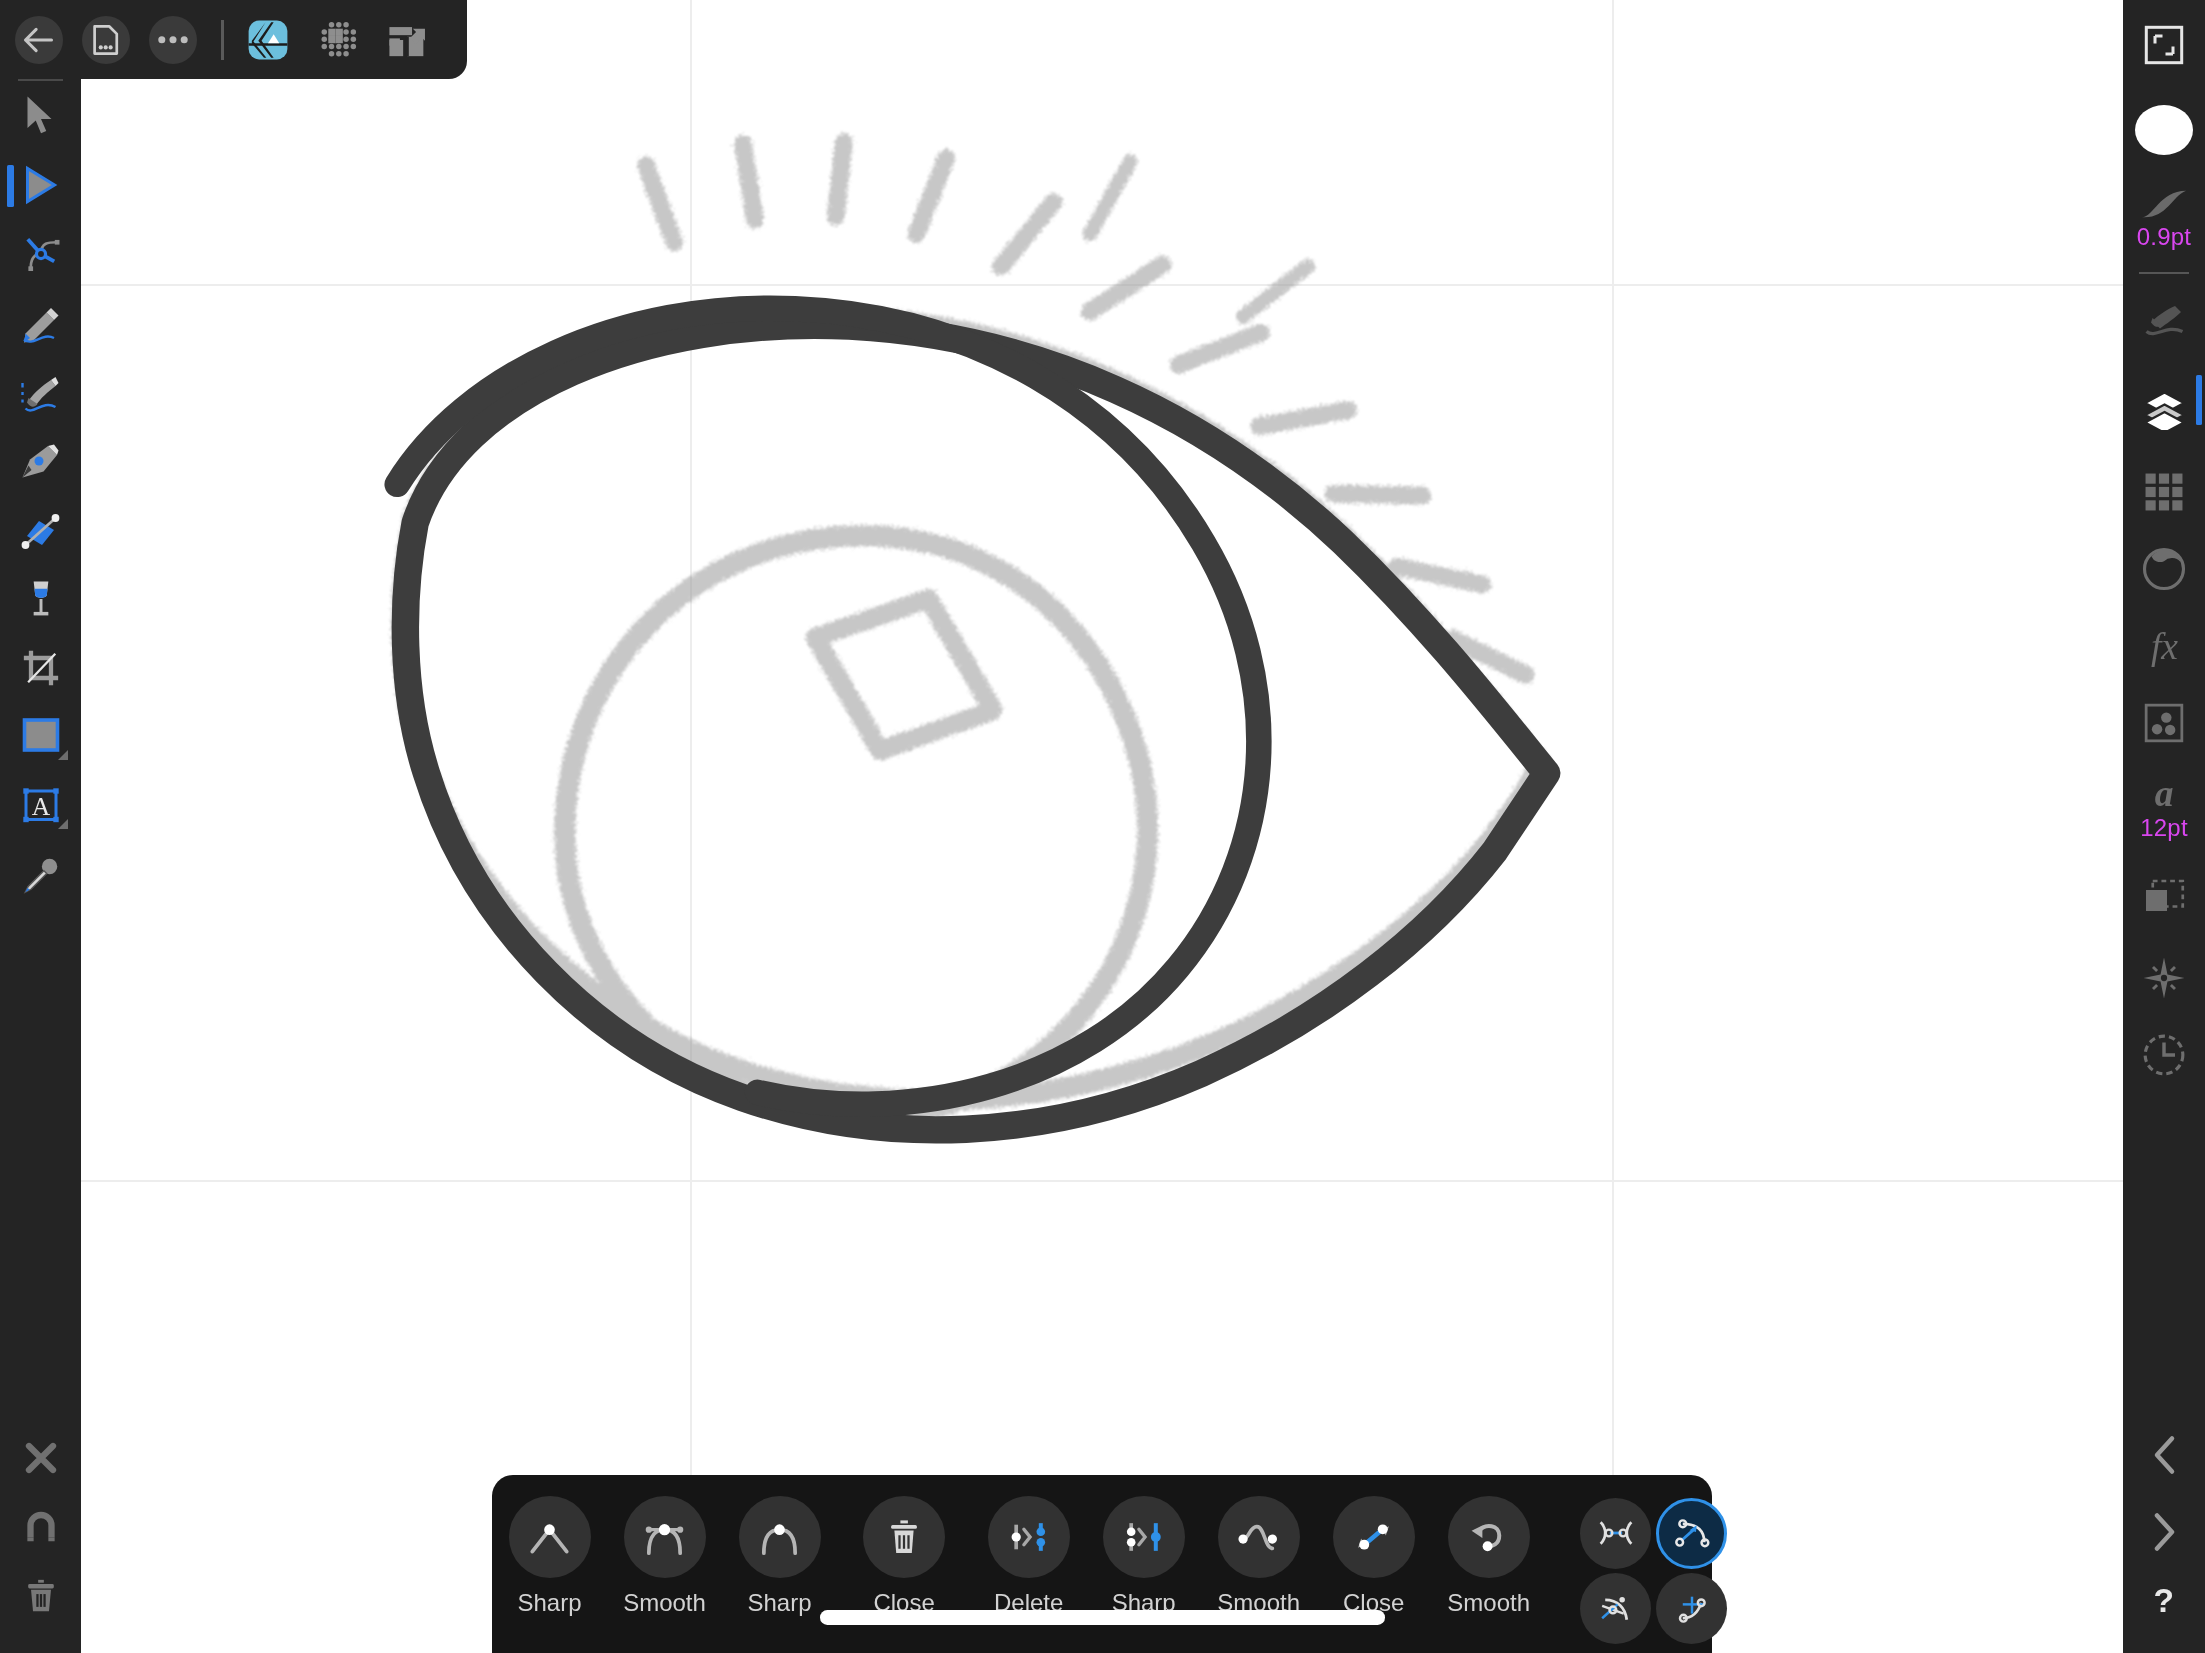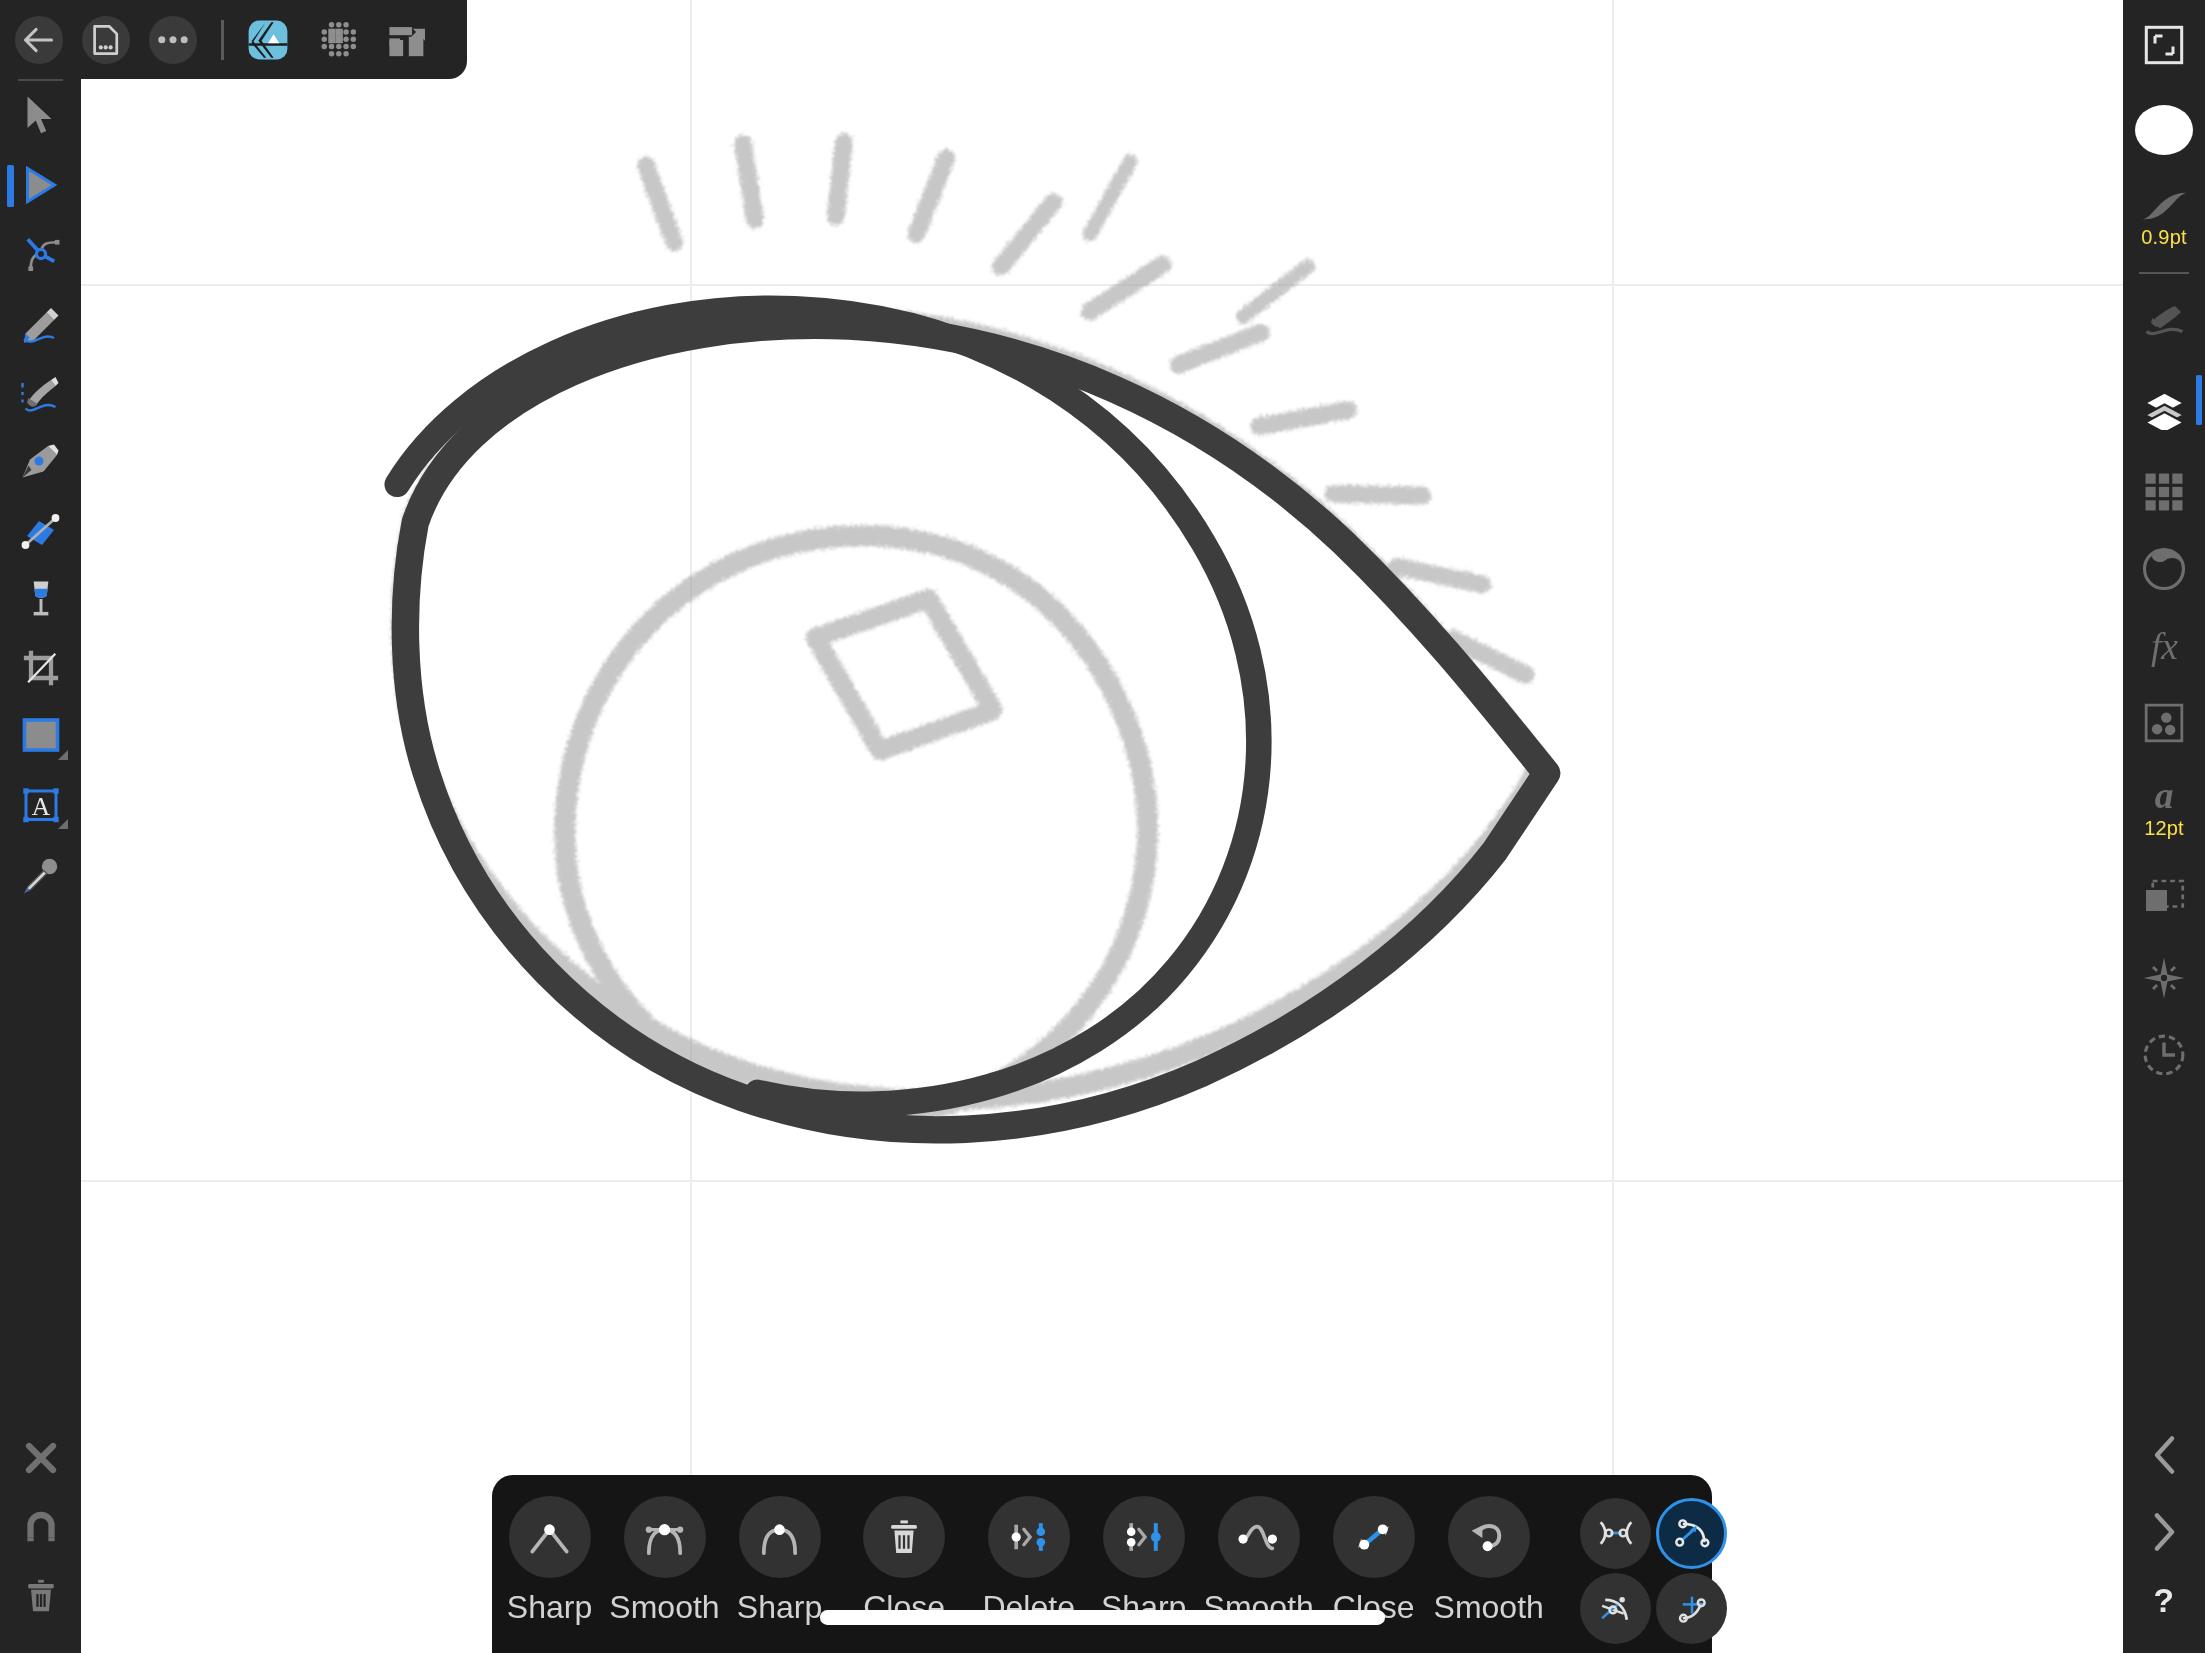--- a/index.html
+++ b/index.html
@@ -60,41 +60,41 @@
     background:#242424; z-index:20;
   }
   .r-item {
     position:relative; width:82px; display:flex; flex-direction:column;
     align-items:center; justify-content:center;
   }
   .r-item .sel-bar {
     position:absolute; right:3.2px; top:11.3px; width:5.7px; height:50px;
     background:#2c7be5; border-radius:1.6px;
   }
-  .r-label { color:#fde047; font-size:20px; margin-top:1.6px; letter-spacing:0.2px; }
+  .r-label { color:#d946ef; font-size:24px; margin-top:1.6px; letter-spacing:0.2px; }
   .r-sep { width:50px; height:2.4px; background:#565656; margin:4.8px auto 0; }
   .swatch-fill {
     width:58px; height:50px; border-radius:50%/50%; background:#ffffff;
   }
 
   
   .ctx-bar {
     position:absolute; left:492px; top:1475px; width:1220px; height:178px;
     background:#151515; border-top-left-radius:21px; border-top-right-radius:21px;
     z-index:25; display:flex; align-items:flex-start; padding-top:21px;
   }
   .ctx-group { display:flex; align-items:flex-start; }
   .ctx-item {
     width:115px; display:flex; flex-direction:column; align-items:center;
   }
   .ctx-circle {
     width:82px; height:82px; border-radius:50%; background:#323232;
     display:flex; align-items:center; justify-content:center;
   }
-  .ctx-label { color:#d2d2d2; font-size:32px; margin-top:11.3px; }
+  .ctx-label { color:#d2d2d2; font-size:24px; margin-top:11.3px; }
   .ctx-divider { width:2.4px; height:131px; background:#4e4e4e; margin:0 4.8px; }
   .ctx-grid { display:grid; grid-template-columns:repeat(2,71px); gap:4.8px; margin-left:18px; margin-top:1.6px; }
   .ctx-mini {
     width:71px; height:71px; border-radius:50%; background:#323232;
     display:flex; align-items:center; justify-content:center;
   }
   .ctx-mini.active { background:#0d2b45; border:3.2px solid #2f91e8; }
 
   .home-indicator {
     position:absolute; left:820px; top:1610px; width:565px; height:14.5px;

